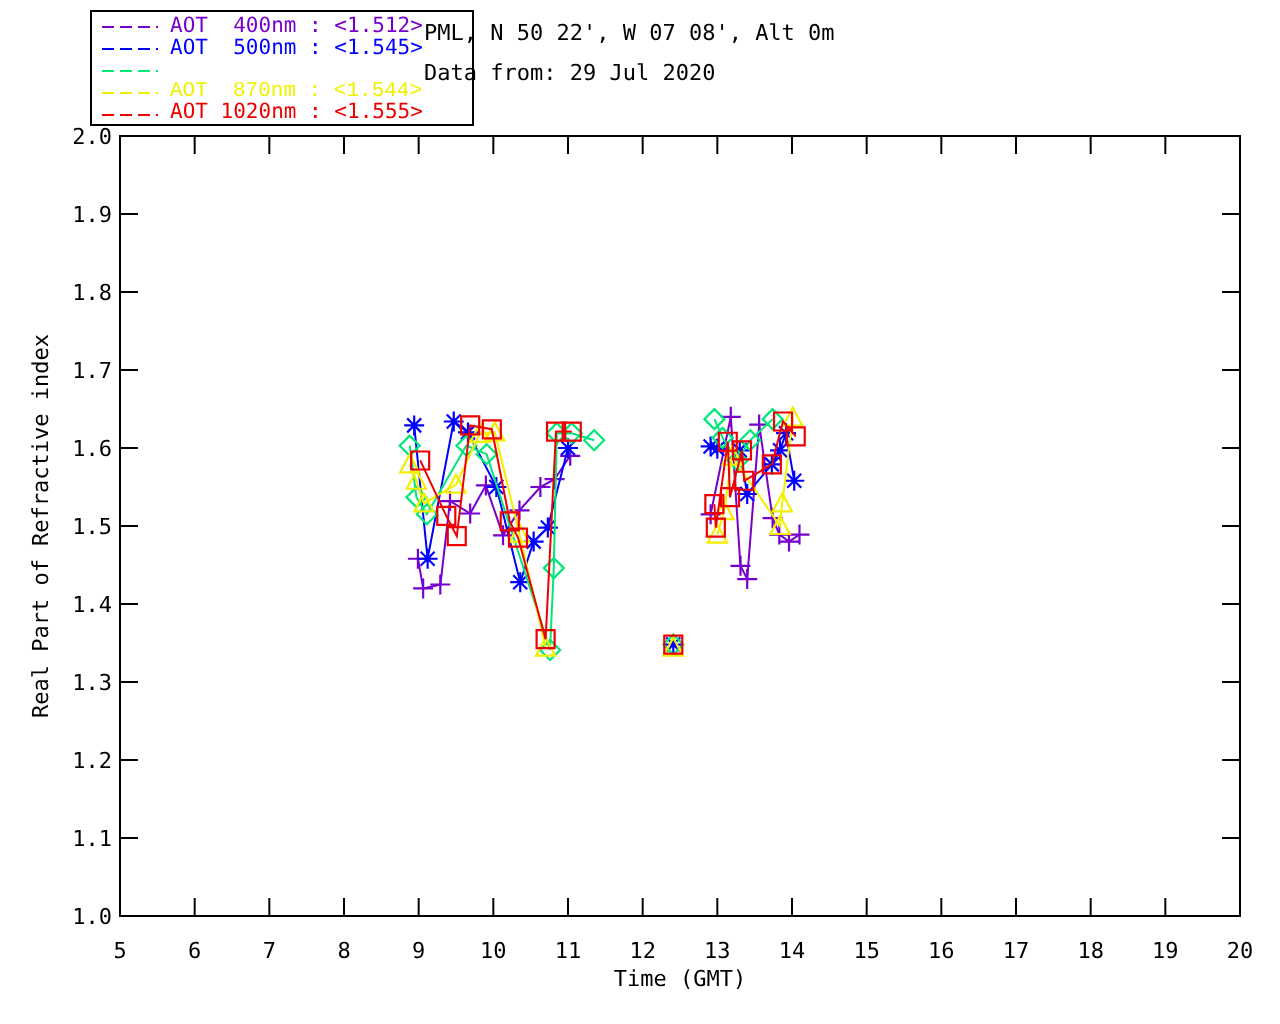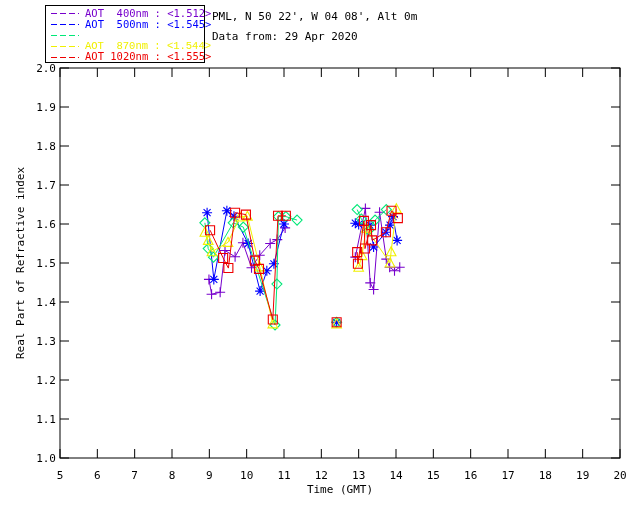--- a/index.html
+++ b/index.html
@@ -1,18 +1,18 @@
 <!DOCTYPE html>
 <html><head>
 <meta charset="utf-8">
 <style>
   html,body{margin:0;padding:0;background:#fff;}
   .page{position:relative;width:640px;height:512px;background:#ffffff;overflow:hidden;
         font-family:"DejaVu Sans Mono",monospace;}
-  .legend{position:absolute;left:45px;top:5px;width:160px;height:58px;
+  .legend{position:absolute;left:45px;top:5px;width:192px;height:58px;
           border:1px solid #000;box-sizing:border-box;padding:2px 0 0 4px;background:#fff;}
   .lrow{display:flex;align-items:center;height:10.8px;}
   .lrow .dash{display:inline-block;width:30px;margin-right:5px;flex:0 0 30px;}
   .lrow .ltext{white-space:pre;font-size:10.5px;line-height:10.5px;}
   .hdr{position:absolute;left:212px;top:7px;font-size:11px;color:#000;}
   .hdr div{white-space:pre;line-height:20px;}
   svg.plot{position:absolute;left:0;top:0;}
 </style>
 </head>
 <body>
@@ -43,22 +43,22 @@
         <span class="ltext" style="color: rgb(240, 240, 0); font-family: Liberation Mono, monospace;">AOT  870nm : &lt;1.544&gt;</span>
       </div>
       <div class="lrow">
         <svg width="30" height="8" class="dash">
           <line x1="1" y1="4.5" x2="29" y2="4.5" stroke="#ee0000" stroke-dasharray="6,3"></line>
         </svg>
         <span class="ltext" style="color: rgb(238, 0, 0);">AOT 1020nm : &lt;1.555&gt;</span>
       </div>
     </div>
   <div class="hdr">
-    <div>PML, N 50 22', W 04 08', Alt 0m</div>
-    <div>Data from: 29 Apr 2020</div>
+    <div>PML, N 50 22', W 07 08', Alt 0m</div>
+    <div>Data from: 29 Jul 2020</div>
   </div>
   <svg class="plot" id="plot" width="640" height="512">
       <rect x="60" y="68" width="560" height="390" fill="none" stroke="#000" stroke-width="1"></rect>
       <g>
         <line x1="60" y1="458" x2="60" y2="449" stroke="#000"></line>
         <line x1="60" y1="68" x2="60" y2="77" stroke="#000"></line>
         <text x="60" y="479" text-anchor="middle" font-family="&quot;DejaVu Sans Mono&quot;,monospace" font-size="11" fill="#000">5</text>
         <line x1="97.33333333333334" y1="458" x2="97.33333333333334" y2="449" stroke="#000"></line>
         <line x1="97.33333333333334" y1="68" x2="97.33333333333334" y2="77" stroke="#000"></line>
         <text x="97.33333333333334" y="479" text-anchor="middle" font-family="&quot;DejaVu Sans Mono&quot;,monospace" font-size="11" fill="#000">6</text>

